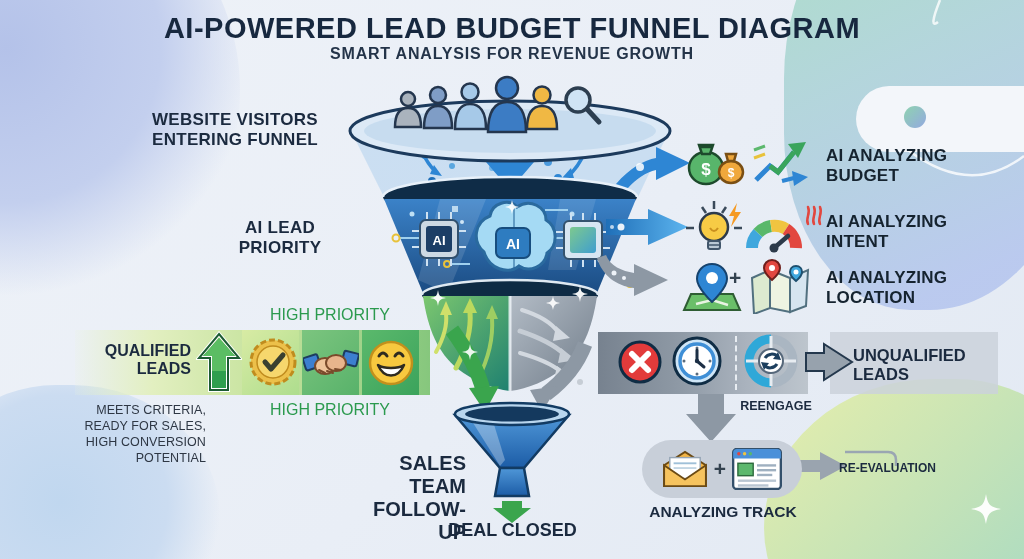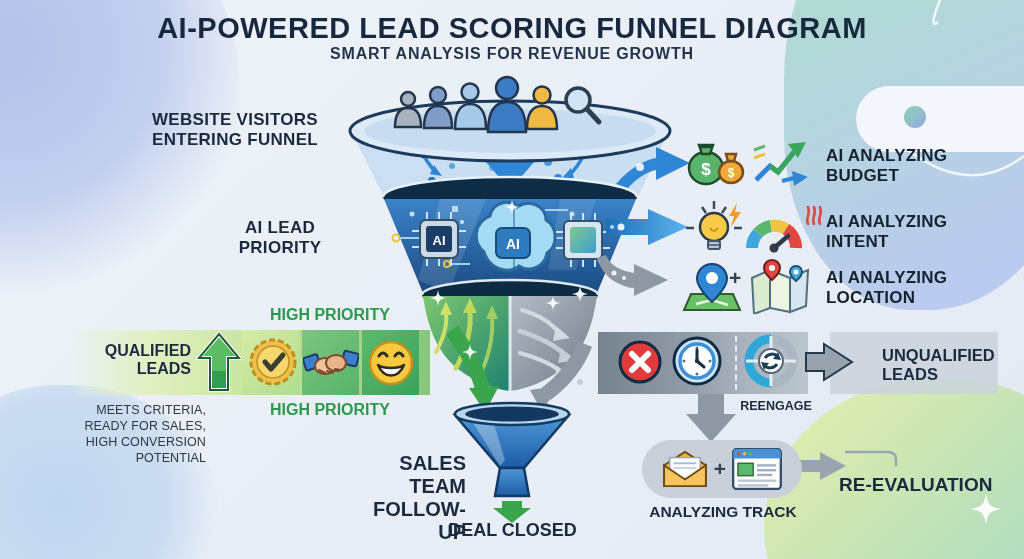--- a/index.html
+++ b/index.html
@@ -18,21 +18,21 @@
     background:radial-gradient(circle at 45% 45%, #c0d7ef 0%, #cbdcf1 50%, rgba(227,233,244,0) 75%);}
   #blob-tr{right:-60px;top:-110px;width:300px;height:420px;border-radius:48% 52% 55% 45%;
     background:linear-gradient(155deg,#a6dcc4 5%,#aed3d9 40%,#b6c6ee 85%);opacity:.9;}
   #blob-br{right:-70px;bottom:-110px;width:330px;height:290px;border-radius:55% 45% 48% 52%;
     background:linear-gradient(135deg,#e0ecae 10%,#c2e2b8 50%,#a2d8c6 90%);}
   #blob-white-r{right:0;top:86px;width:168px;height:66px;border-radius:40px 0 0 40px;background:#f3f6fa;}
   #blob-white-r .mini{position:absolute;left:48px;top:20px;width:22px;height:22px;border-radius:50%;
     background:linear-gradient(135deg,#8fd3b0,#93a9e0);}
   
   .t-dark{color:#1b2a3f;font-weight:700;}
-  .t-green{color:#2b9a4e;font-weight:700;}
+  .t-green{color:#2b9a4e;font-weight:400;}
   #title{left:0;top:12px;width:1024px;text-align:center;font-size:29px;letter-spacing:.5px;color:#17283f;font-weight:800;}
   #subtitle{left:0;top:45px;width:1024px;text-align:center;font-size:16px;letter-spacing:.8px;color:#243449;font-weight:700;}
   .stage-label{font-size:17px;line-height:1.18;letter-spacing:.3px;text-align:center;}
   .row-label{font-size:17px;line-height:1.15;letter-spacing:.2px;color:#15232f;font-weight:800;}
   .small-desc{font-size:12.5px;line-height:1.28;color:#2e3744;font-weight:400;letter-spacing:.1px;}
   
   #band-green{left:75px;top:330px;width:355px;height:65px;
     background:linear-gradient(90deg,rgba(233,243,219,.15) 0%, #e2efc0 22%, #c4e29b 55%, #86c77d 100%);}
   .tile{position:absolute;top:330px;height:65px;width:57px;}
   #tile-badge{left:242px;background:linear-gradient(135deg,#d8eba4,#aedd8e);}
@@ -425,21 +425,21 @@
         <circle cx="19" cy="6" r="1.8" fill="#59b86b"></circle>
       <rect x="6" y="16" width="16" height="13" fill="#5cb86d" stroke="#2e6b3e" stroke-width="1.5"></rect>
       <rect x="26" y="17" width="20" height="2.5" fill="#9fb0c0"></rect>
         <rect x="26" y="22" width="20" height="2.5" fill="#9fb0c0"></rect>
         <rect x="26" y="27" width="16" height="2.5" fill="#9fb0c0"></rect>
       <rect x="6" y="33" width="40" height="2.5" fill="#b9c6d2"></rect>
         <rect x="6" y="38" width="32" height="2.5" fill="#b9c6d2"></rect>
     </svg>
   </div>
 
-  <div class="abs" id="title">AI-POWERED LEAD SCORING FUNNEL DIAGRAM</div>
+  <div class="abs" id="title">AI-POWERED LEAD BUDGET FUNNEL DIAGRAM</div>
   <div class="abs" id="subtitle">SMART ANALYSIS FOR REVENUE GROWTH</div>
 
   <div class="abs t-dark stage-label ml" style="left:135px;top:110px;width:200px;z-index:4">WEBSITE VISITORS
 ENTERING FUNNEL</div>
   <div class="abs t-dark stage-label ml" style="left:225px;top:218px;width:110px;z-index:4">AI LEAD
 PRIORITY</div>
 
   <div class="abs row-label ml" style="left:826px;top:146px;z-index:4">AI ANALYZING
 BUDGET</div>
   <div class="abs row-label ml" style="left:826px;top:212px;z-index:4">AI ANALYZING
@@ -453,18 +453,18 @@
 LEADS</div>
   <div class="abs small-desc ml" style="left:66px;top:402px;width:140px;text-align:right;z-index:4">MEETS CRITERIA,
 READY FOR SALES,
 HIGH CONVERSION
 POTENTIAL</div>
 
   <div class="abs t-dark ml" style="left:354px;top:452px;width:112px;text-align:right;font-size:20px;line-height:1.15;z-index:4">SALES TEAM
 FOLLOW-UP</div>
   <div class="abs t-dark" style="left:440px;top:520px;width:145px;text-align:center;font-size:18px;z-index:4">DEAL CLOSED</div>
 
-  <div class="abs t-dark ml" style="left:882px;top:346px;width:135px;font-size:16.5px;line-height:1.15;z-index:4">UNQUALIFIED
+  <div class="abs t-dark ml" style="left:853px;top:346px;width:135px;font-size:16.5px;line-height:1.15;z-index:4">UNQUALIFIED
 LEADS</div>
   <div class="abs t-dark" style="left:734px;top:399px;width:84px;text-align:center;font-size:12.5px;z-index:4">REENGAGE</div>
-  <div class="abs t-dark" style="left:839px;top:474px;font-size:19px;z-index:4">RE-EVALUATION</div>
+  <div class="abs t-dark" style="left:839px;top:461px;font-size:12px;z-index:4">RE-EVALUATION</div>
   <div class="abs t-dark" style="left:645px;top:503px;width:156px;text-align:center;font-size:15.5px;z-index:4">ANALYZING TRACK</div>
 </div>
 
 </body></html>

